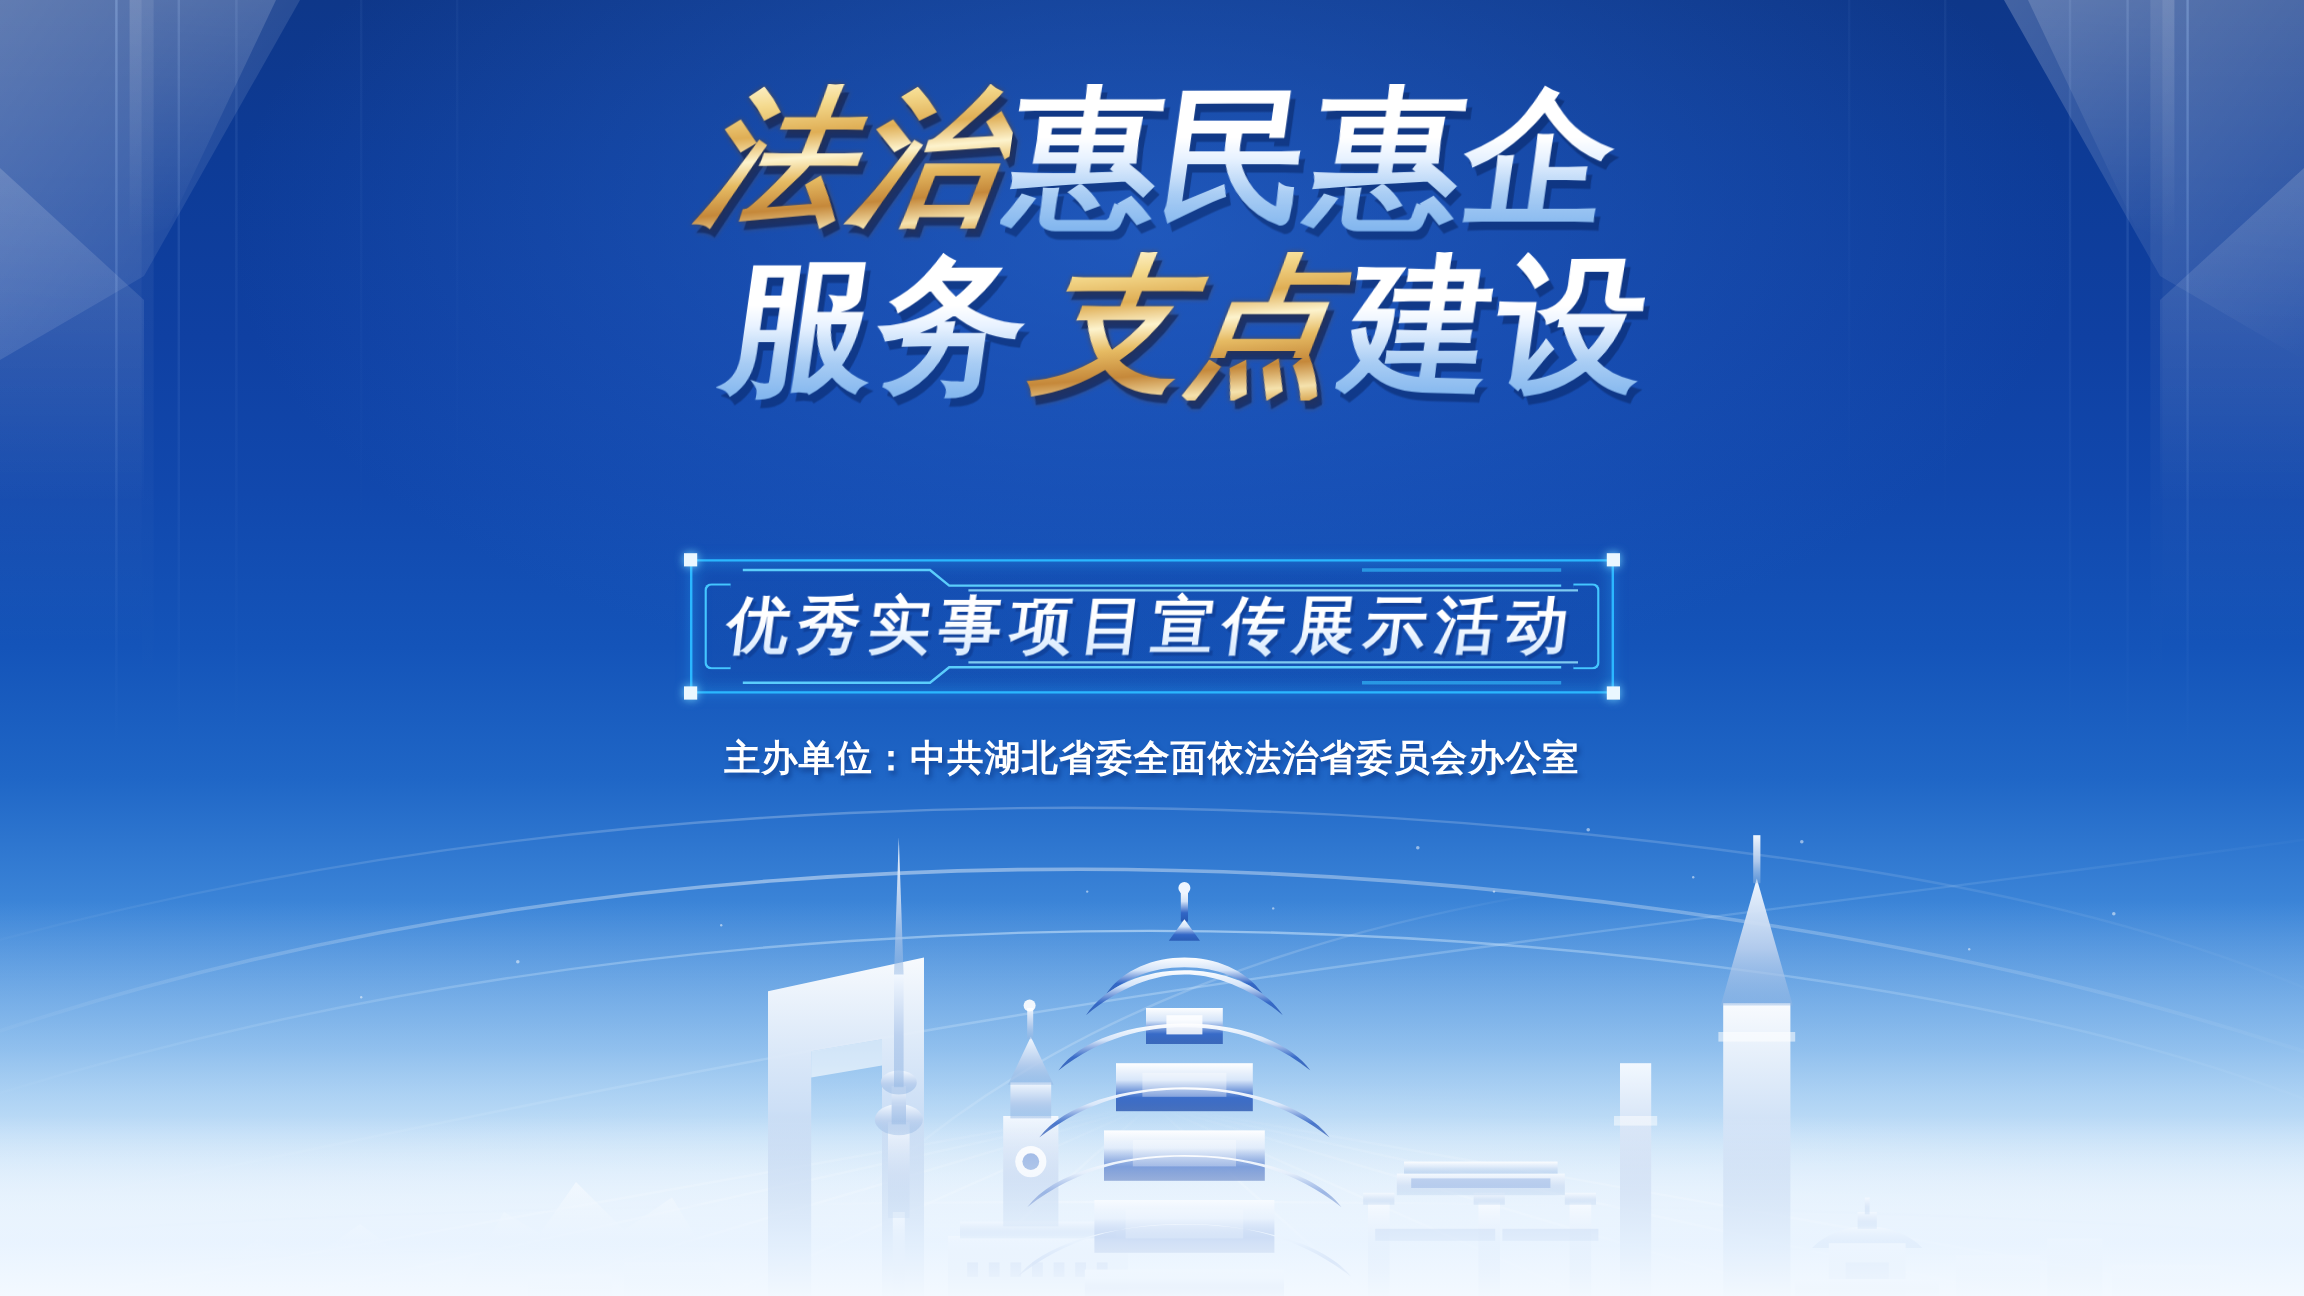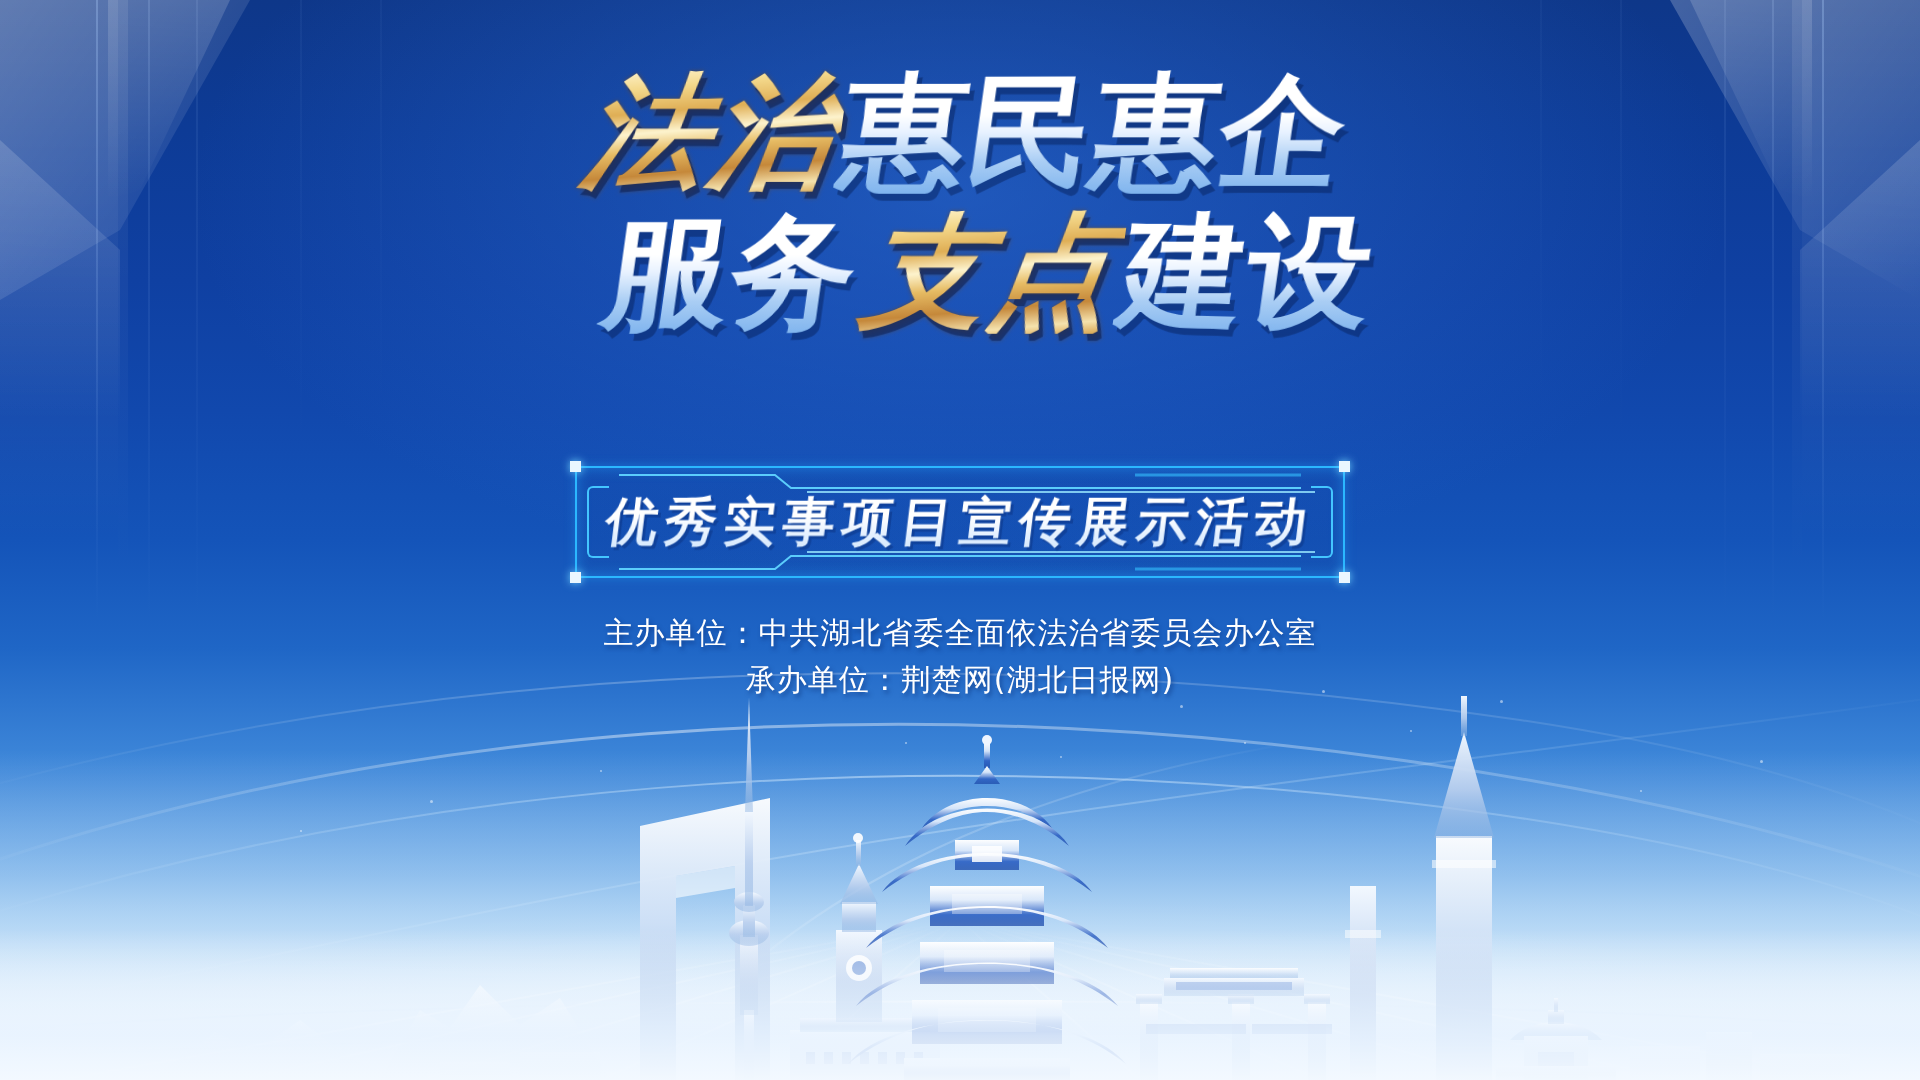--- a/index.html
+++ b/index.html
@@ -124,21 +124,21 @@
     filter:drop-shadow(3px 3px 0 rgba(6,38,110,.35));
     white-space:nowrap;
   }
 
   
   #org-block{
     position:absolute; top:610px; left:0; right:0; text-align:center; z-index:22;
   }
   .org-line{
     font-family:"DejaVu Sans","Liberation Sans",sans-serif;
-    font-weight:normal; font-size:30px; color:#ffffff; letter-spacing:1px;
+    font-weight:bold; font-size:30px; color:#ffffff; letter-spacing:1px;
     text-shadow:2px 3px 4px rgba(8,40,110,.55);
     line-height:1.55;
     white-space:nowrap;
   }
 
   
   #skyline{ position:absolute; left:0; right:0; bottom:0; height:400px; z-index:10; pointer-events:none; }
 
   
   .dot{ position:absolute; background:#ffffff; border-radius:50%; opacity:.5; }
@@ -249,21 +249,20 @@
       <path d="M 232 86 L 740 86" stroke="#9ae9ff" stroke-width="2" fill="none" opacity=".8"></path>
       <path d="M 560 9 L 726 9" stroke="#36c2ff" stroke-width="3" fill="none" opacity=".6"></path>
       <path d="M 560 103 L 726 103" stroke="#36c2ff" stroke-width="3" fill="none" opacity=".6"></path>
     </svg>
 
     <div id="subtitle-text">优秀实事项目宣传展示活动</div>
   </div>
 
   <div id="org-block">
     <div class="org-line">主办单位：中共湖北省委全面依法治省委员会办公室</div>
-    <div class="org-line">承办单位：荆楚网(湖北日报网)</div>
   </div>
 
   <div class="horizon"></div>
 
   <svg id="skyline" viewBox="0 0 1920 400" preserveAspectRatio="none">
     <defs>
       <linearGradient id="bg1" x1="0" y1="0" x2="0" y2="1">
         <stop offset="0%" stop-color="#ffffff" stop-opacity=".95"></stop>
         <stop offset="45%" stop-color="#cfe0f6" stop-opacity=".9"></stop>
         <stop offset="100%" stop-color="#7fa8dd" stop-opacity=".55"></stop>

